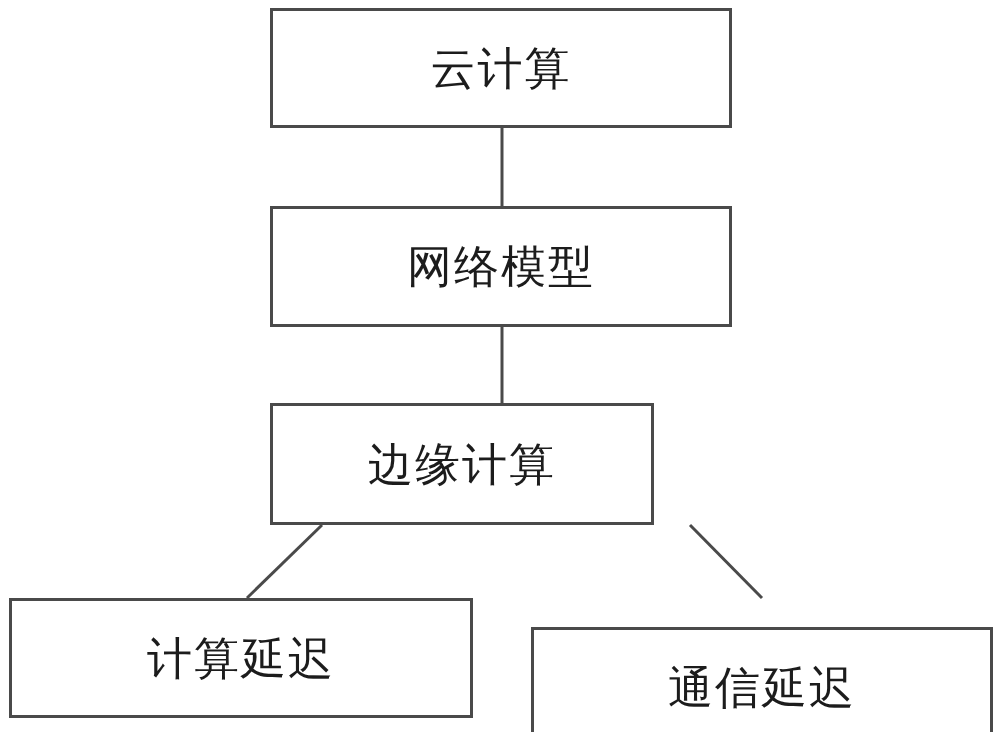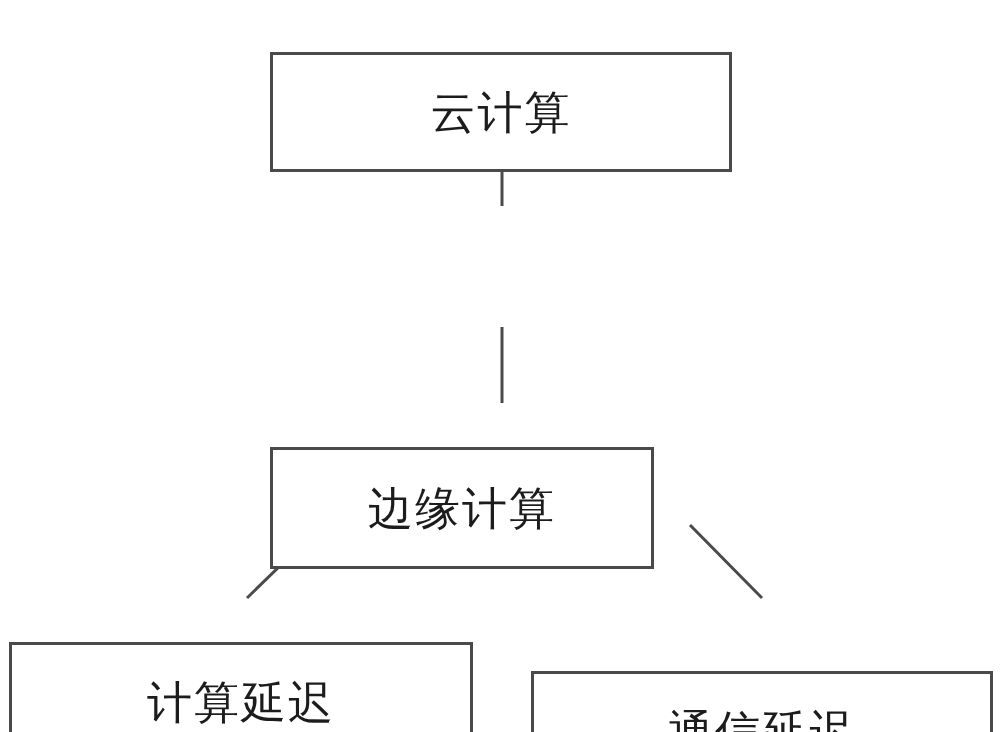--- a/index.html
+++ b/index.html
@@ -33,21 +33,20 @@
   }
 
   .node-box {
     position: absolute;
     box-sizing: border-box;
     background: #ffffff;
     border: 3px solid #4a4a4a;
     display: flex;
     align-items: center;
     justify-content: center;
-    margin-top: 44px;
   }
 
   .node-label {
     font-size: 45px;
     line-height: 1;
     color: #1c1c1c;
     letter-spacing: 2px;
     white-space: nowrap;
     font-family: "DejaVu Serif", "Liberation Serif", serif;
     font-weight: 400;
@@ -69,20 +68,23 @@
     <line x1="502" y1="128" x2="502" y2="206" stroke="#4a4a4a" stroke-width="3"></line>
     <line x1="502" y1="327" x2="502" y2="403" stroke="#4a4a4a" stroke-width="3"></line>
     <line x1="322" y1="525" x2="247" y2="598" stroke="#4a4a4a" stroke-width="3"></line>
     <line x1="690" y1="525" x2="762" y2="598" stroke="#4a4a4a" stroke-width="3"></line>
   </svg>
 
   <div id="node-cloud" class="node-box">
     <span class="node-label">云计算</span>
   </div>
 
+  <div id="node-network" class="node-box">
+    <span class="node-label">网络模型</span>
+  </div>
 
   <div id="node-edge" class="node-box">
     <span class="node-label">边缘计算</span>
   </div>
 
   <div id="node-comp-delay" class="node-box">
     <span class="node-label">计算延迟</span>
   </div>
 
   <div id="node-comm-delay" class="node-box">

